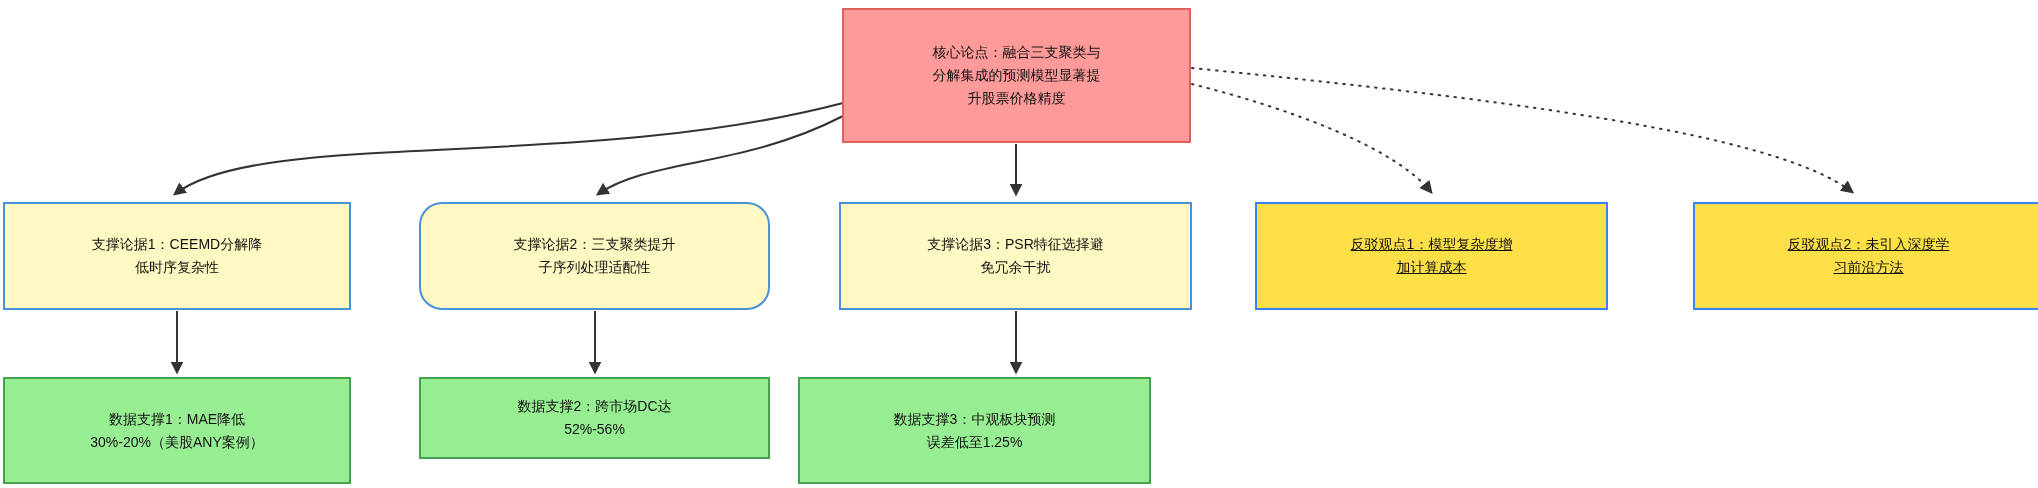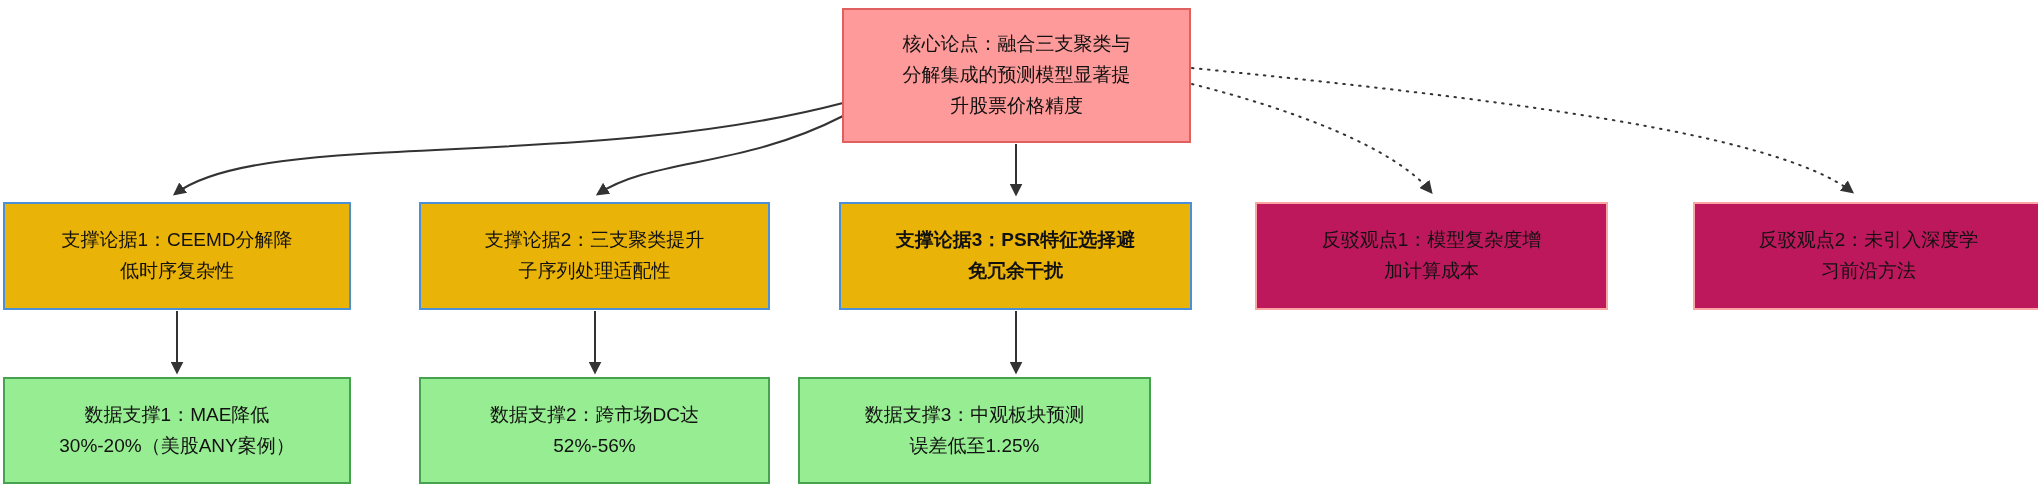--- a/index.html
+++ b/index.html
@@ -23,27 +23,27 @@
       height: 488px;
     }
     .node {
       position: absolute;
       box-sizing: border-box;
       display: flex;
       align-items: center;
       justify-content: center;
       text-align: center;
       white-space: pre-line;
-      font-size: 19px;
+      font-size: 14px;
       line-height: 1.62;
       padding: 8px 18px;
     }
     .core     { background: #ff9a9a; border: 2px solid #e06060; }
-    .support  { background: #eab308; border: 2px solid #4a90d9; }
-    .counter  { background: #be185d; border: 2px solid #fca5a5; }
+    .support  { background: #fef9c3; border: 2px solid #4a90d9; }
+    .counter  { background: #fde047; border: 2px solid #3b82f6; text-decoration: underline; }
     .evidence { background: #97ee92; border: 2px solid #46a24e; }
   </style>
 </head>
 <body>
 
 <div class="canvas">
 
   <svg class="edges" viewBox="0 0 2038 488" xmlns="http://www.w3.org/2000/svg">
     <defs>
       <marker id="arw" markerUnits="userSpaceOnUse" markerWidth="13" markerHeight="13" viewBox="0 0 10 10" refX="8" refY="5" orient="auto">
@@ -62,30 +62,30 @@
     <path d="M 595 311 L 595 372" fill="none" stroke="#333333" stroke-width="2" marker-end="url(#arw)"></path>
     <path d="M 1016 311 L 1016 372" fill="none" stroke="#333333" stroke-width="2" marker-end="url(#arw)"></path>
   </svg>
 
   <div class="node core" style="left:842px; top:8px; width:349px; height:135px;">核心论点：融合三支聚类与
 分解集成的预测模型显著提
 升股票价格精度</div>
 
   <div class="node support" style="left:3px; top:202px; width:348px; height:108px;">支撑论据1：CEEMD分解降
 低时序复杂性</div>
-  <div class="node support" style="left:419px; top:202px; width:351px; height:108px;">支撑论据2：三支聚类提升
+  <div class="node support" style="left:419px; top:202px; width:351px; height:108px;border-radius:23px;">支撑论据2：三支聚类提升
 子序列处理适配性</div>
-  <div class="node support" style="left:839px; top:202px; width:353px; height:108px;font-weight:bold;">支撑论据3：PSR特征选择避
+  <div class="node support" style="left:839px; top:202px; width:353px; height:108px;">支撑论据3：PSR特征选择避
 免冗余干扰</div>
 
   <div class="node counter" style="left:1255px; top:202px; width:353px; height:108px;">反驳观点1：模型复杂度增
 加计算成本</div>
   <div class="node counter" style="left:1677px; top:202px; width:351px; height:108px;margin-left:16px;">反驳观点2：未引入深度学
 习前沿方法</div>
 
   <div class="node evidence" style="left:3px; top:377px; width:348px; height:107px;">数据支撑1：MAE降低
 30%-20%（美股ANY案例）</div>
-  <div class="node evidence" style="left:419px; top:377px; width:351px; height:107px;">数据支撑2：跨市场DC达
+  <div class="node evidence" style="left:419px; top:377px; width:351px; height:82px;">数据支撑2：跨市场DC达
 52%-56%</div>
   <div class="node evidence" style="left:798px; top:377px; width:353px; height:107px;">数据支撑3：中观板块预测
 误差低至1.25%</div>
 
 </div>
 
 </body></html>

